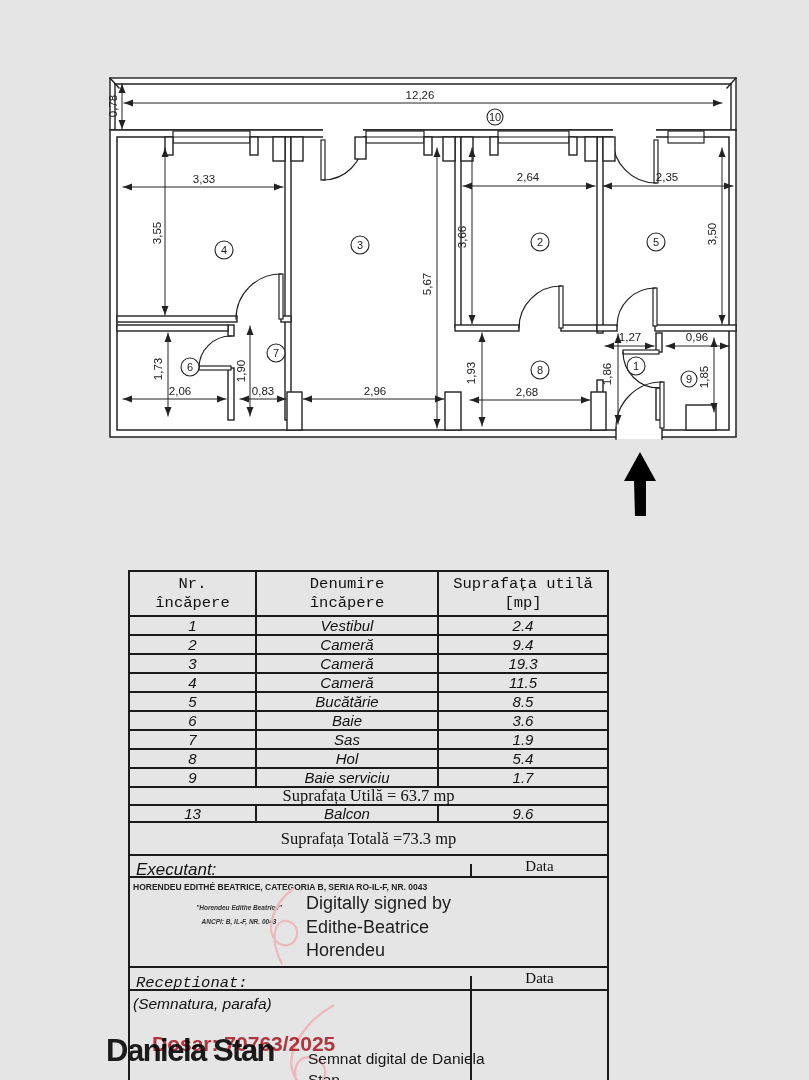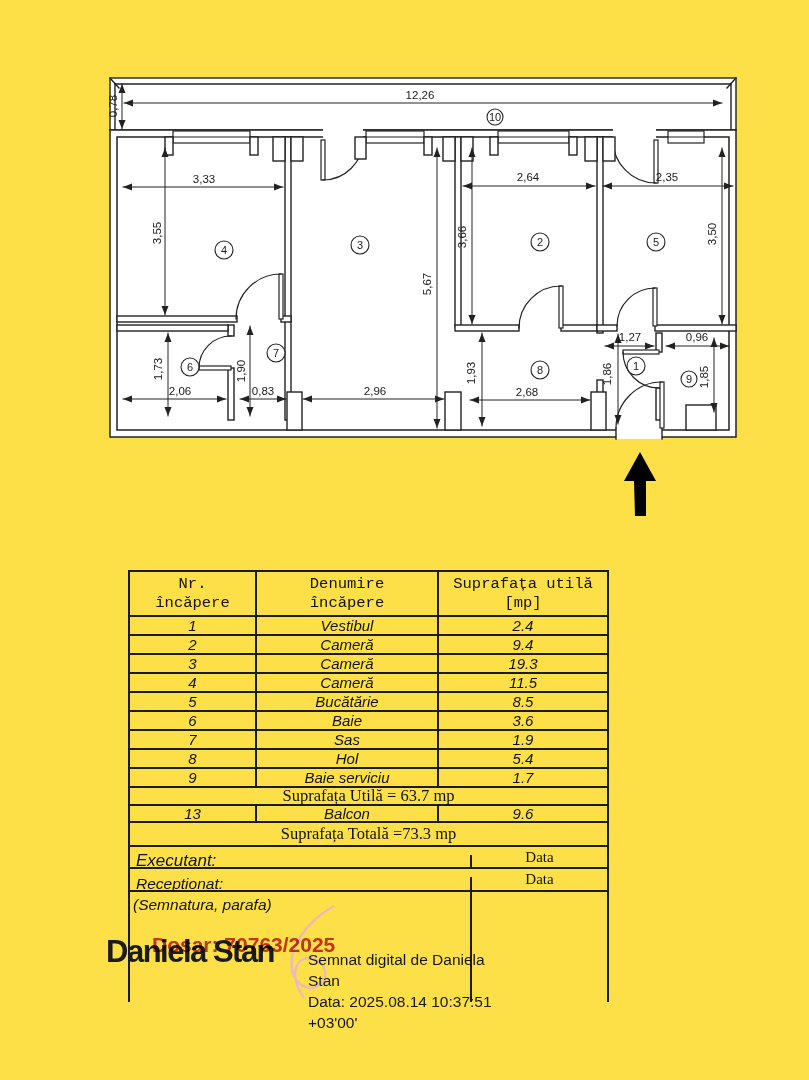--- a/index.html
+++ b/index.html
@@ -1,36 +1,36 @@
 <!DOCTYPE html>
 <html><head>
 <meta charset="utf-8">
 <style>
   html,body{margin:0;padding:0;background:#fff;}
-  .page{position:relative;width:809px;height:1080px;background:#fde047;overflow:hidden;
+  .page{position:relative;width:809px;height:1080px;background:#e5e5e5;overflow:hidden;
         font-family:"Liberation Sans",sans-serif;color:#111;}
   svg text{font-family:"Liberation Sans",sans-serif;}
   .dimtxt{font-size:11.5px;fill:#1a1a1a;}
   .roomnum{font-size:11px;fill:#1a1a1a;}
 
   
   .tbl{position:absolute;left:128px;top:570px;width:481px;box-sizing:border-box;
        border:2px solid #1b1b1b;border-bottom:none;}
   .row{display:flex;box-sizing:border-box;border-bottom:2px solid #1b1b1b;}
   .c{box-sizing:border-box;display:flex;flex-direction:column;align-items:center;
      justify-content:center;text-align:center;}
   .c1{width:127px;border-right:2px solid #1b1b1b;}
   .c2{width:182px;border-right:2px solid #1b1b1b;}
   .c3{flex:1;}
   .hdr{height:45px;font-family:Liberation Mono, monospace;font-size:15.5px;line-height:19px;}
   .drow{height:19px;font-style:italic;font-size:15px;}
   .drow .c{justify-content:center;}
   .merged{height:18px;justify-content:center;align-items:center;display:flex;
           font-family:"Liberation Serif",serif;font-size:16.5px;}
-  .mtot{height:24px;}
+  .mtot{height:33px;}
   .balc{height:17px;}
   .execrow{height:22px;}
   .receprow{height:23px;}
   .lblcell{width:342px;border-right:2px solid #1b1b1b;display:flex;align-items:center;
            padding-left:6px;box-sizing:border-box;font-style:italic;font-size:17px;margin-top:8px;}
   .datacell{flex:1;display:flex;align-items:center;justify-content:center;
             font-family:"Liberation Serif",serif;font-size:15px;}
   .sigcell{height:90px;position:relative;overflow:visible;}
   .botcell{height:110px;display:flex;border-bottom:none;}
   .botleft{width:342px;border-right:2px solid #1b1b1b;position:relative;overflow:visible;
@@ -348,23 +348,34 @@
 
     <div class="row merged mtot">
       <span>Suprafața Totală =73.3 mp</span>
     </div>
 
     <div class="row execrow">
       <div class="lblcell">Executant:</div>
       <div class="datacell">Data</div>
     </div>
 
+    <div class="row sigcell">
+      <div class="execname">HORENDEU EDITHÉ BEATRICE, CATEGORIA B, SERIA RO-IL-F, NR. 0043</div>
+      <div class="stamp">
+        <div class="s1">"Horendeu Edithe Beatrice"</div>
+        <div class="s2">ANCPI: B, IL-F, NR. 0043</div>
+      </div>
+      <svg class="ribbon" style="left:126px;top:6px;" width="60" height="84" viewBox="0 0 60 84">
+        <path d="M38,4 C14,22 8,52 24,60 C40,67 48,44 34,38 C20,32 12,52 26,80" stroke="#ecb9be" stroke-width="2.2" fill="none"></path>
+      </svg>
+      <div class="digsig">Digitally signed by Edithe-Beatrice Horendeu</div>
+    </div>
 
     <div class="row receprow">
-      <div class="lblcell" style="font-size:15.5px;">Receptionat:</div>
+      <div class="lblcell" style="font-size:15.5px;font-family:Liberation Mono, monospace;">Receptionat:</div>
       <div class="datacell">Data</div>
     </div>
 
     <div class="row botcell">
       <div class="botleft">
         <div class="semnlbl">(Semnatura, parafa)</div>
         <svg class="ribbon" style="left:140px;top:8px;" width="90" height="100" viewBox="0 0 90 100">
           <path d="M64,6 C26,28 10,66 30,84 C50,98 66,70 46,60 C28,52 16,72 34,98" stroke="#ecb9be" stroke-width="2.4" fill="none"></path>
         </svg>
         <div class="daniela">Daniela Stan</div>

